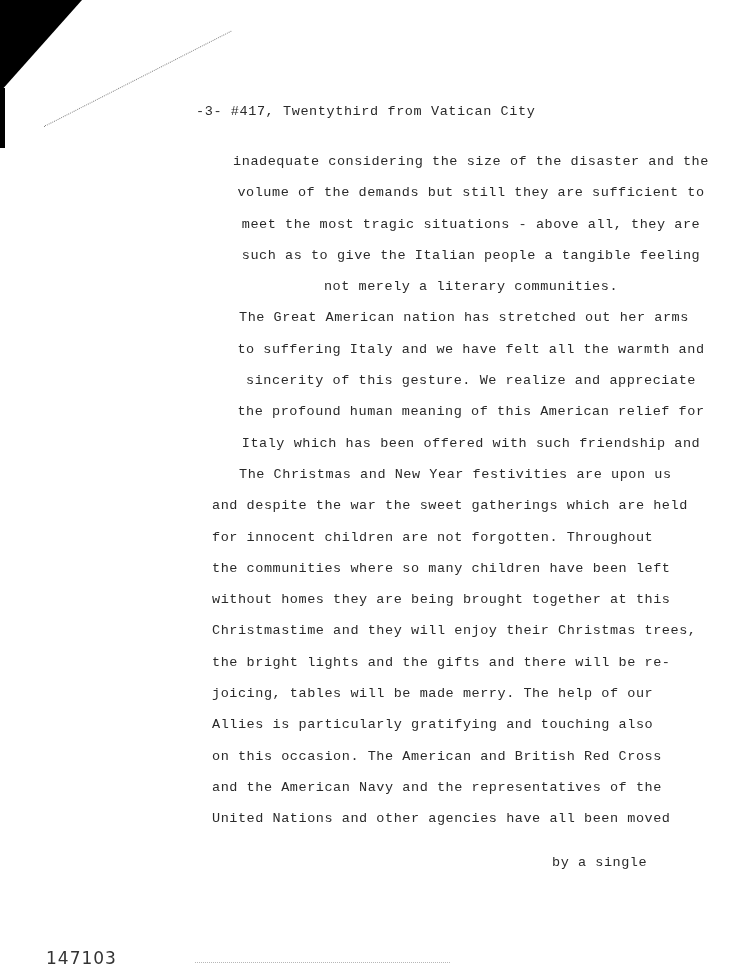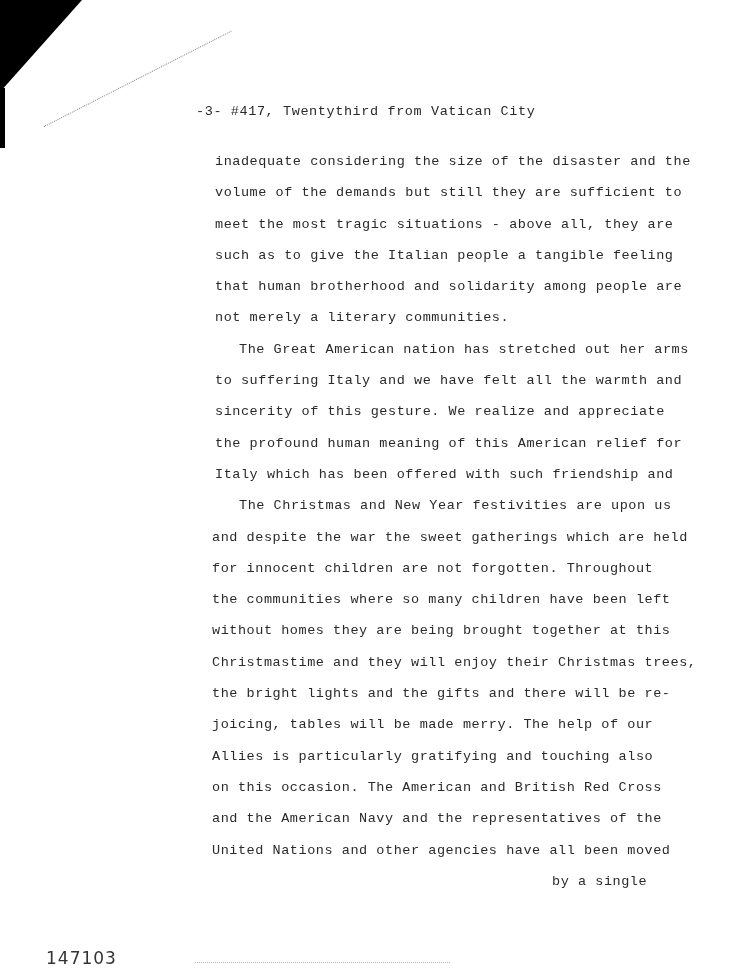--- a/index.html
+++ b/index.html
@@ -59,22 +59,22 @@
       width: 500px;
     }
     .line {
       font-size: 13.5px;
       line-height: 31.3px;
       letter-spacing: 0.55px;
       white-space: nowrap;
       height: 31.3px;
     }
     .line.indent { padding-left: 12px; }
-    .line.right { padding-left: 325px; }
-    .line.slight3 { margin-left: -12px; }
+    .line.right { padding-left: 325px; margin-top: 12px; }
+    .line.slight3 { margin-left: -12px; text-align: center; }
     .line.slight4 { margin-left: -15px; }
     .stamp {
       position: absolute;
       left: 46px;
       top: 948px;
       font-family: "DejaVu Sans", sans-serif;
       font-size: 17px;
       letter-spacing: 1px;
       color: #333;
       text-align: right;
@@ -96,21 +96,20 @@
 <div class="left-edge"></div>
 <div class="speckle-line"></div>
 
 <div class="page-header">-3- #417, Twentythird from Vatican City</div>
 
 <div class="body-text">
   <div class="line slight3">inadequate considering the size of the disaster and the</div>
   <div class="line slight3">volume of the demands but still they are sufficient to</div>
   <div class="line slight3">meet the most tragic situations - above all, they are</div>
   <div class="line slight3">such as to give the Italian people a tangible feeling</div>
-  <div class="line slight3">that human brotherhood and solidarity among people are</div>
   <div class="line slight3">not merely a literary communities.</div>
   <div class="line indent">The Great American nation has stretched out her arms</div>
   <div class="line slight3">to suffering Italy and we have felt all the warmth and</div>
   <div class="line slight3">sincerity of this gesture.  We realize and appreciate</div>
   <div class="line slight3">the profound human meaning of this American relief for</div>
   <div class="line slight3">Italy which has been offered with such friendship and</div>
   <div class="line indent">The Christmas and New Year festivities are upon us</div>
   <div class="line slight4">and despite the war the sweet gatherings which are held</div>
   <div class="line slight4">for innocent children are not  forgotten.  Throughout</div>
   <div class="line slight4">the communities where so many children have been left</div>

